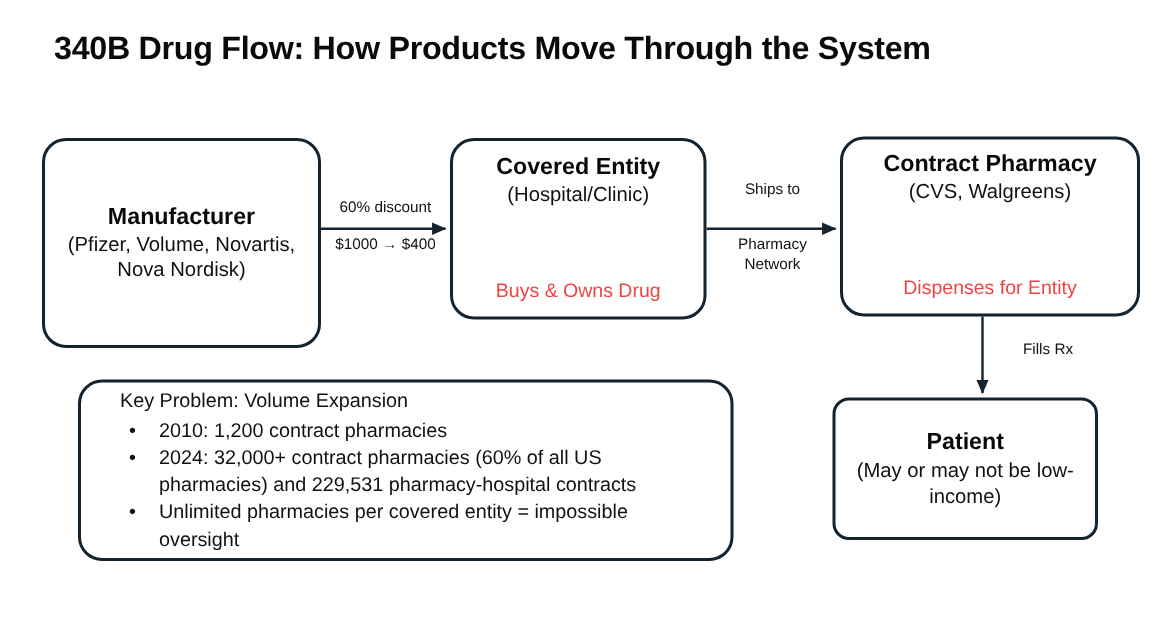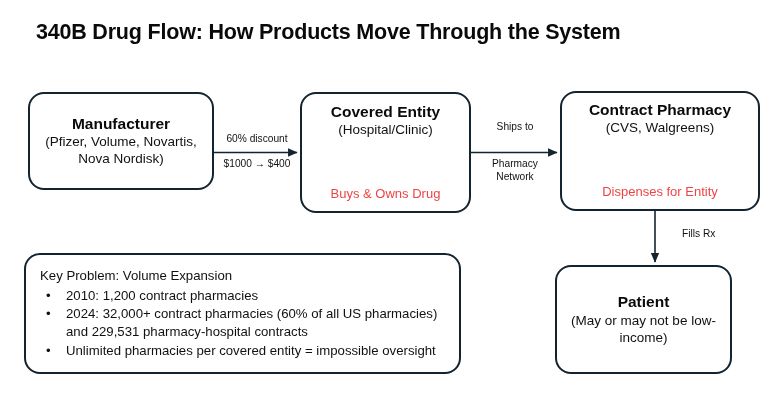--- a/index.html
+++ b/index.html
@@ -56,31 +56,31 @@
     line-height: 1.26;
   }
   .node .sub2 {
     font-size: 13px;
     font-weight: normal;
     color: #ef4444;
     line-height: 1.26;
     margin-top: 48px;
   }
 
-  #node-manufacturer { left: 28px;  top: 92px;  width: 186px; height: 98px; }
+  #node-manufacturer { left: 28px;  top: 92px;  width: 186px; height: 140px; }
   #node-covered      { left: 300px; top: 92px;  width: 171px; height: 121px; }
   #node-contract     { left: 560px; top: 91px;  width: 200px; height: 120px; }
-  #node-patient      { left: 555px; top: 265px; width: 177px; height: 109px; }
+  #node-patient      { left: 555px; top: 265px; width: 177px; height: 95px; border-radius: 11px; }
 
   #node-keyproblem {
-    left: 24px; top: 253px; width: 437px; height: 121px;
+    left: 52px; top: 253px; width: 437px; height: 121px;
     align-items: flex-start;
     justify-content: center;
     text-align: left;
-    padding: 0 14px;
+    padding: 0 26px;
   }
   .kp-title {
     font-size: 13.2px;
     color: #111111;
     line-height: 1.34;
     margin-bottom: 2px;
   }
   .kp-list {
     list-style: none;
     margin: 0;

